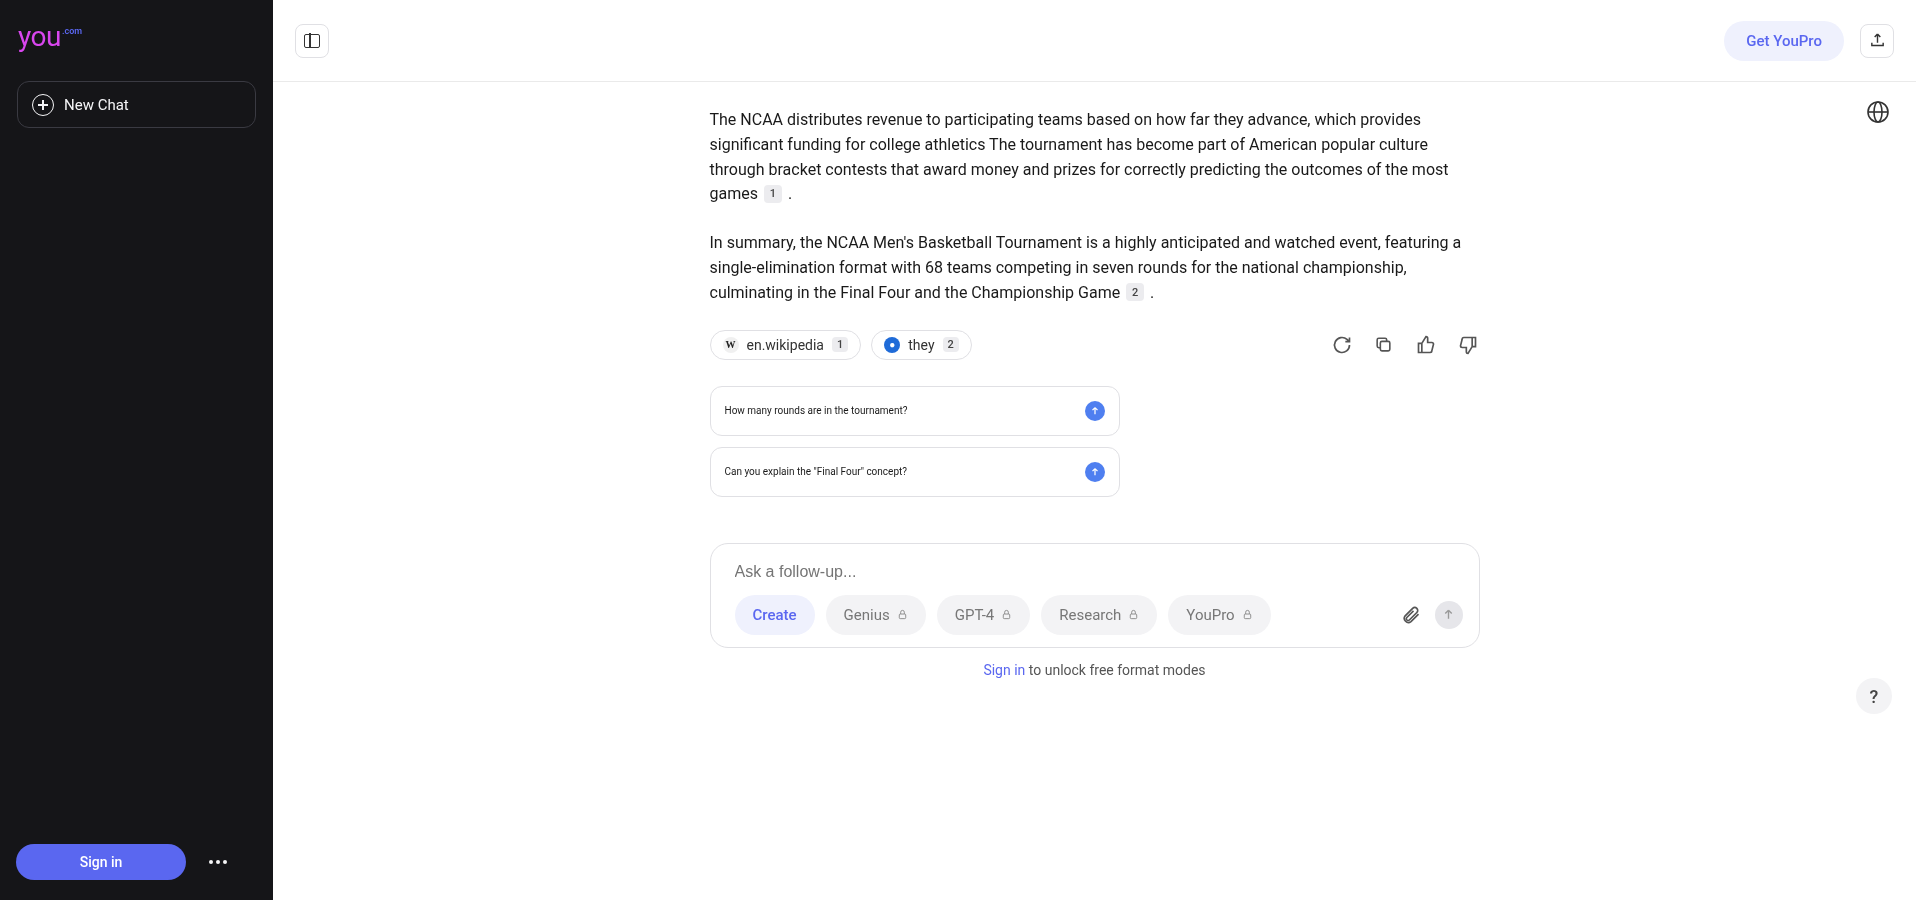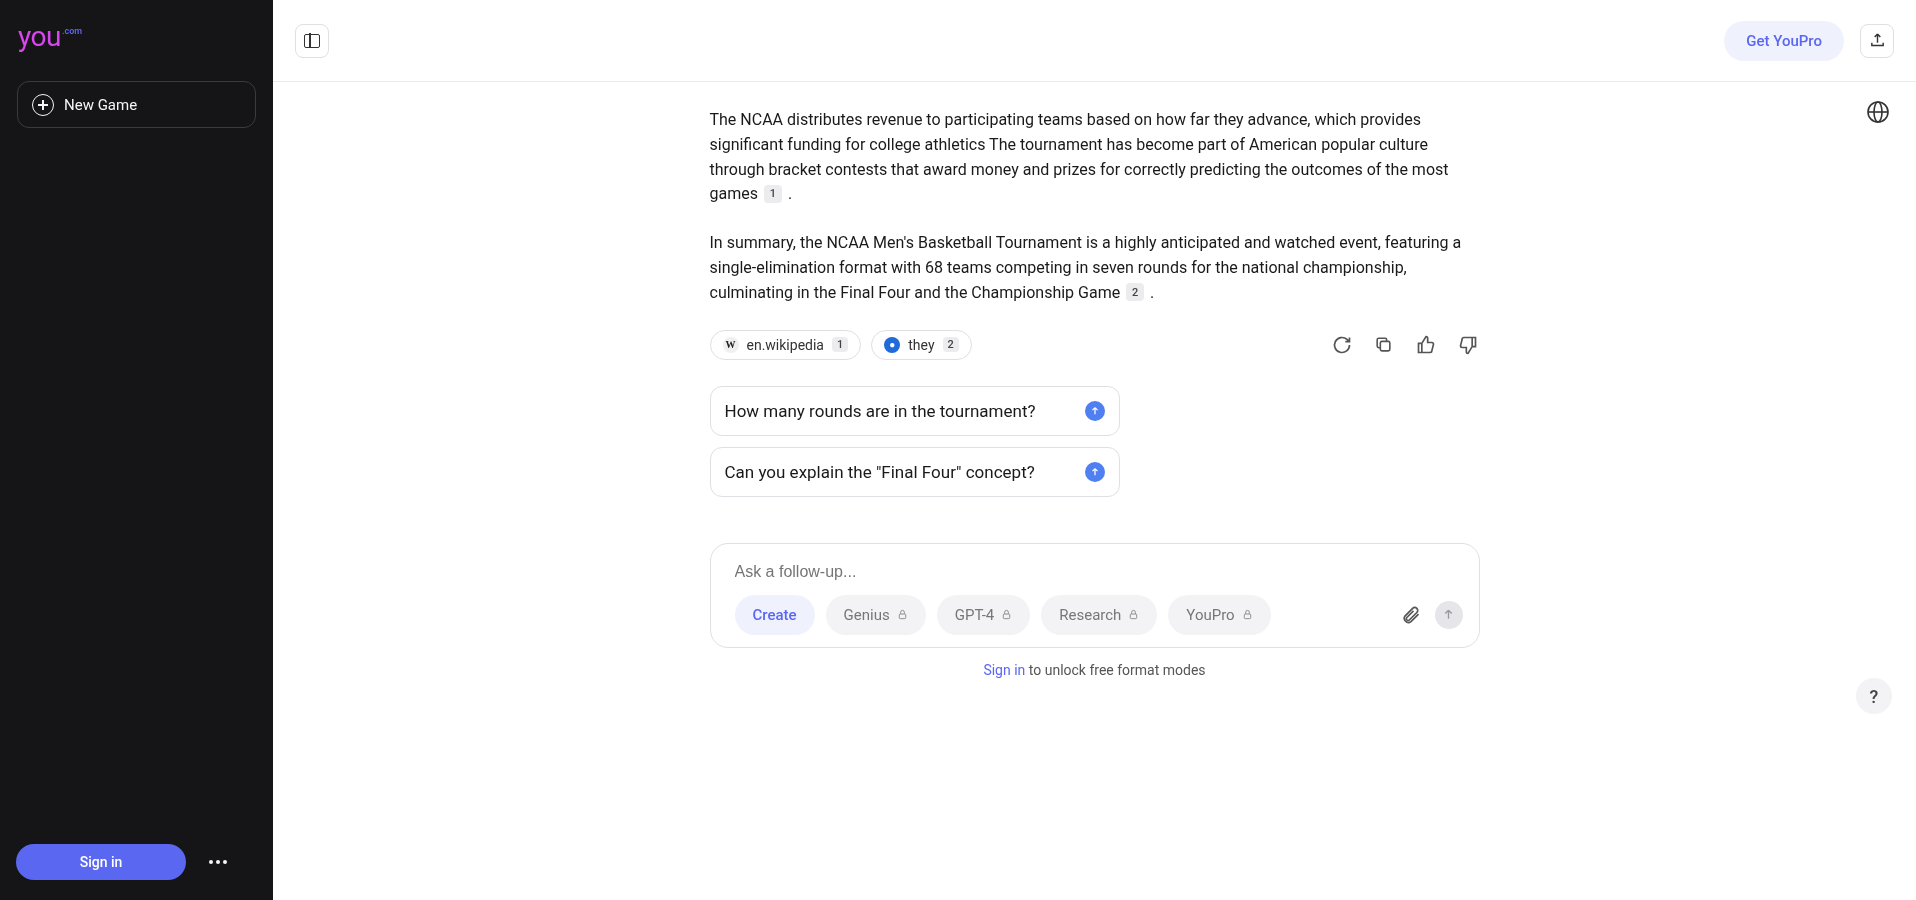--- a/index.html
+++ b/index.html
@@ -42,21 +42,21 @@
 .sources-row { display: flex; align-items: center; gap: 10px; margin-bottom: 26px; }
 .source-pill { display: inline-flex; align-items: center; gap: 8px; border: 1px solid #e0e0e4; border-radius: 18px; padding: 6px 12px; font-size: 14px; color: #333; cursor: pointer; }
 .src-icon { width: 16px; height: 16px; border-radius: 50%; display: flex; align-items: center; justify-content: center; font-size: 10px; font-weight: 700; }
 .src-icon.wiki { background: #f0f0f0; color: #222; font-family: "Times New Roman", serif; }
 .src-icon.ncaa { background: #1f6bd8; color: #fff; }
 .src-num { background: #ececef; color: #444; border-radius: 4px; font-size: 11px; padding: 1px 5px; font-weight: 500; }
 .actions-row { margin-left: auto; display: flex; gap: 18px; }
 .act-btn { width: 24px; height: 24px; display: flex; align-items: center; justify-content: center; cursor: pointer; color: #555; }
 
 .sugg { border: 1px solid #e0e0e4; border-radius: 12px; height: 50px; display: flex; align-items: center; padding: 0 14px; margin-bottom: 11px; cursor: pointer; max-width: 410px; }
-.sugg-text { font-size: 17px; color: #1a1a1a; flex: 1; }
+.sugg-text { font-size: 10px; color: #1a1a1a; flex: 1; }
 .sugg-arrow { width: 20px; height: 20px; background: #4f7ff0; border-radius: 50%; display: flex; align-items: center; justify-content: center; }
 
 .globe-btn { position: absolute; right: 24px; top: 98px; width: 28px; height: 28px; display: flex; align-items: center; justify-content: center; cursor: pointer; color: #333; }
 
 .input-area { margin-top: 46px; border: 1px solid #e0e0e4; border-radius: 18px; padding: 18px 16px 12px 24px; }
 .input-field { width: 100%; border: none; outline: none; font-size: 16px; color: #888; background: transparent; margin-bottom: 14px; }
 .mode-row { display: flex; align-items: center; gap: 11px; }
 .mode-pill { height: 40px; padding: 0 18px; border-radius: 22px; display: flex; align-items: center; gap: 7px; font-size: 15px; cursor: pointer; }
 .mode-pill.active { background: #eff1fd; color: #5a67f0; font-weight: 500; }
 .mode-pill.locked { background: #f3f3f5; color: #777; }
@@ -77,21 +77,21 @@
   <div class="logo-wrap">
     <span class="logo">
       <span class="logo-main">you</span>
       <span class="logo-sup">.com</span>
     </span>
   </div>
   <div class="new-chat">
     <span class="plus-icon-wrap">
         <span class="plus-icon"></span>
       </span>
-    <span>New Game</span>
+    <span>New Chat</span>
   </div>
   <div class="sidebar-spacer"></div>
   <div class="sidebar-bottom">
     <div class="signin-btn">
       <span>Sign in</span>
     </div>
     <div class="more-btn">
       <span class="more-dots">
           <span></span>
           <span></span>

